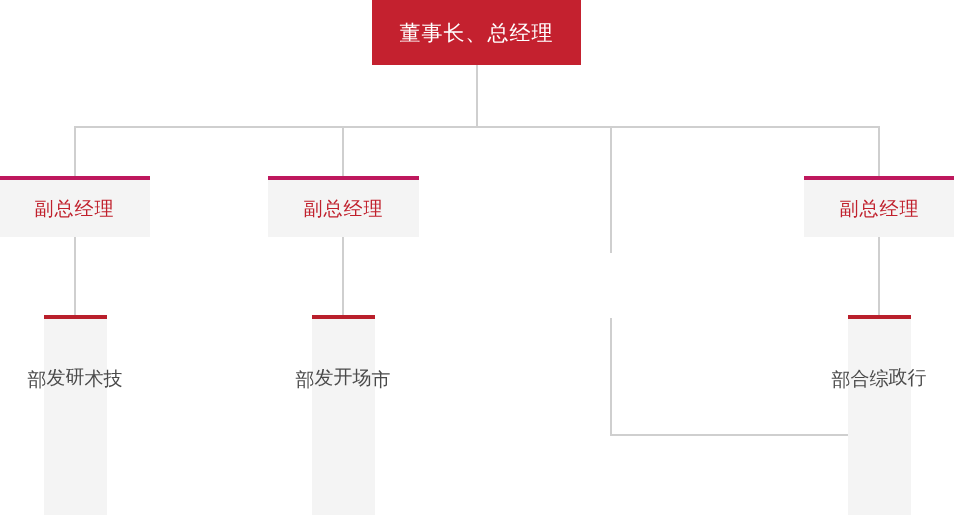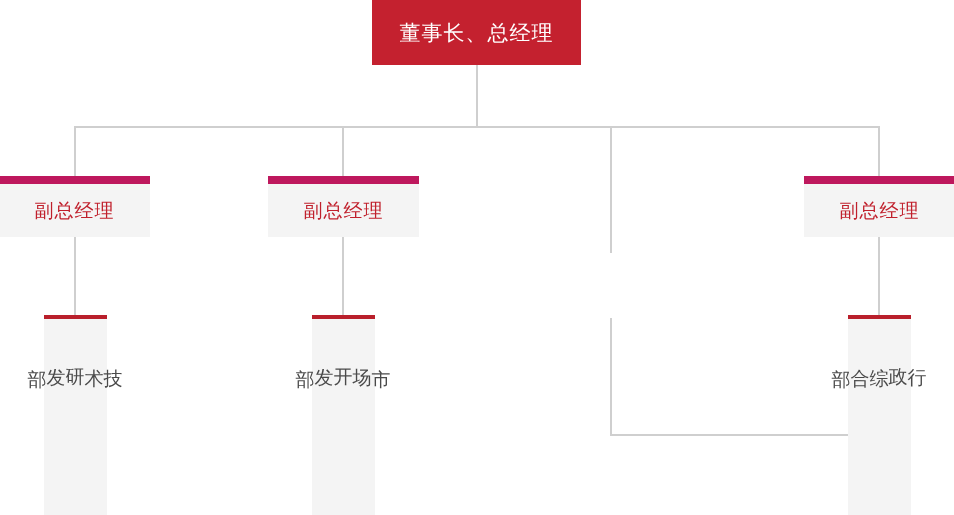--- a/index.html
+++ b/index.html
@@ -41,21 +41,21 @@
   .node-top {
     background: #c4212f;
     border-top: none;
   }
   .node-top .node-label {
     color: #ffffff;
     font-size: 21px;
     letter-spacing: 1px;
   }
   .node-mid {
-    border-top: 8px solid #be185d;
+    border-top: 4px solid #be185d;
   }
   .node-mid .node-label {
     color: #c0202c;
     font-size: 19px;
     letter-spacing: 1px;
   }
   .node-leaf {
     border-top: 4px solid #b91f2b;
     align-items: flex-start;
     padding-top: 34px;

